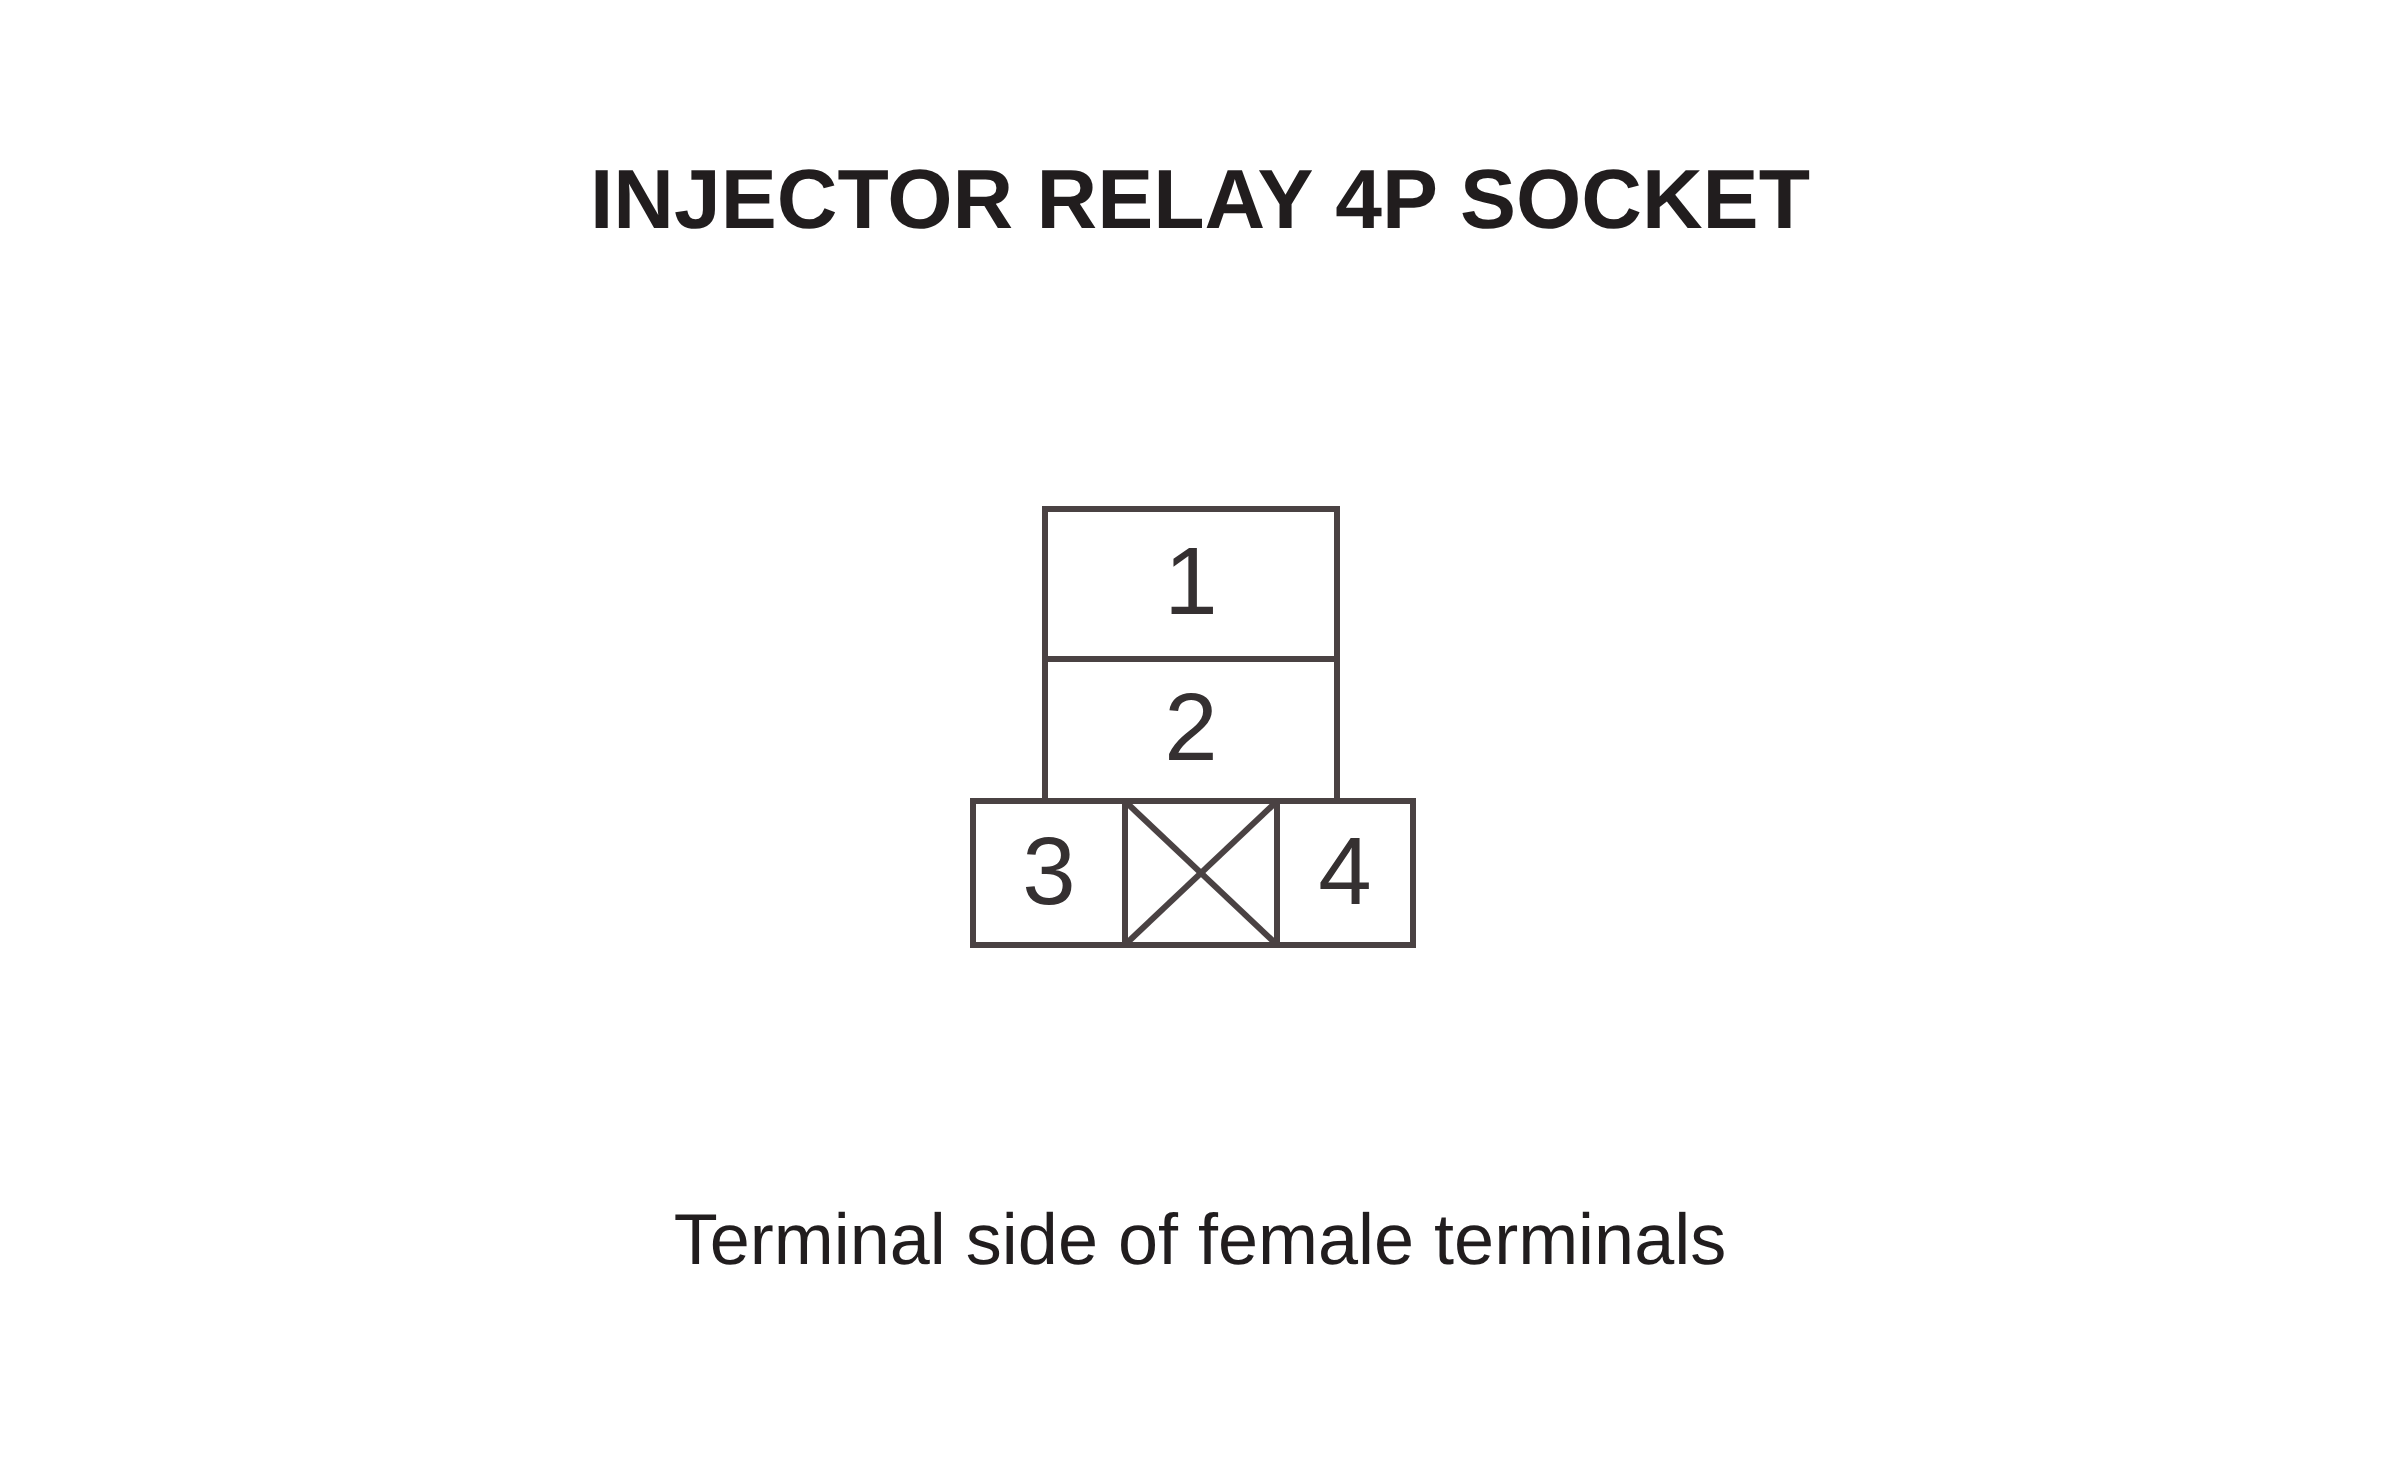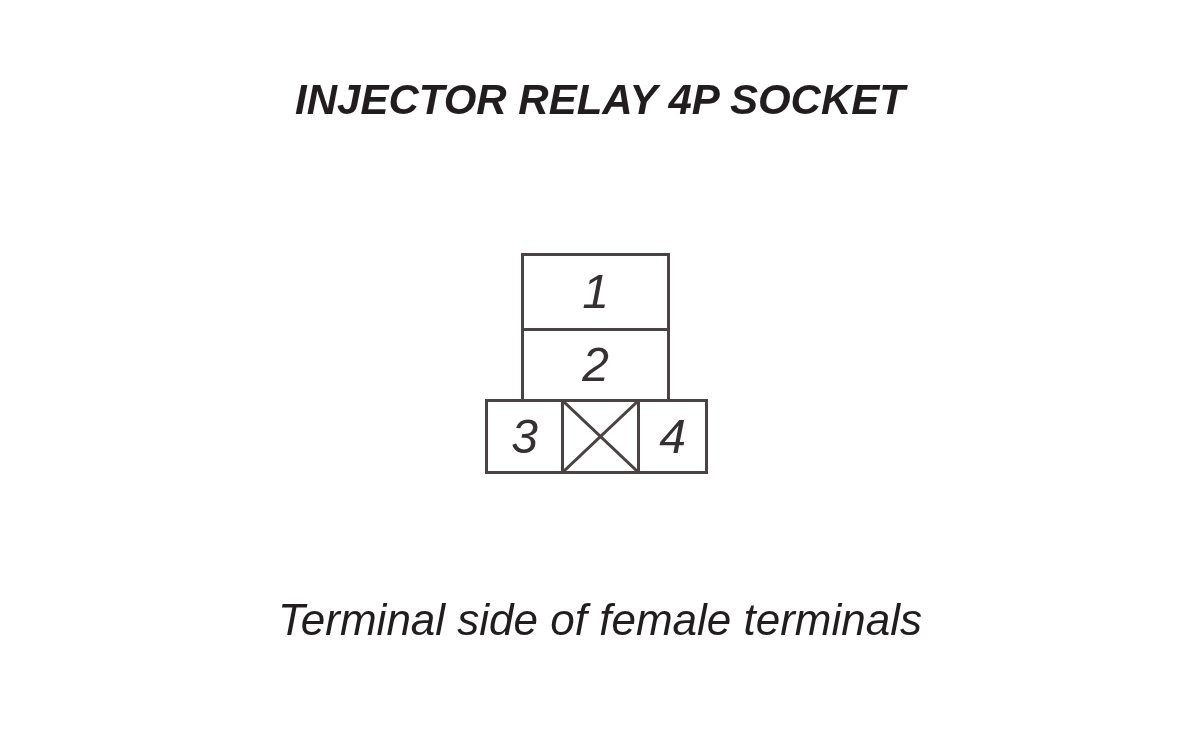--- a/index.html
+++ b/index.html
@@ -12,21 +12,20 @@
   html, body {
     width: 1200px; height: 730px;
     background: var(--bg-color);
     font-family: "Liberation Sans", sans-serif;
     overflow: hidden;
   }
   .page {
     position: relative;
     width: 1200px; height: 730px;
     background: var(--bg-color);
-    font-style: italic;
   }
   .title {
     position: absolute;
     left: 0; right: 0;
     top: 78px;
     text-align: center;
     font-size: 42px;
     font-weight: bold;
     line-height: 44px;
     color: var(--text-color);
@@ -89,21 +88,21 @@
     left: 0; top: 0;
     width: 100%; height: 100%;
     display: block;
   }
   .cell-4 { flex: 1; }
   .caption {
     position: absolute;
     left: 0; right: 0;
     top: 596px;
     text-align: center;
-    font-size: 44px;
+    font-size: 36px;
     font-weight: normal;
     line-height: 48px;
     color: var(--text-color);
   }
 </style>
 </head>
 <body>
 
 <div class="page">
 

